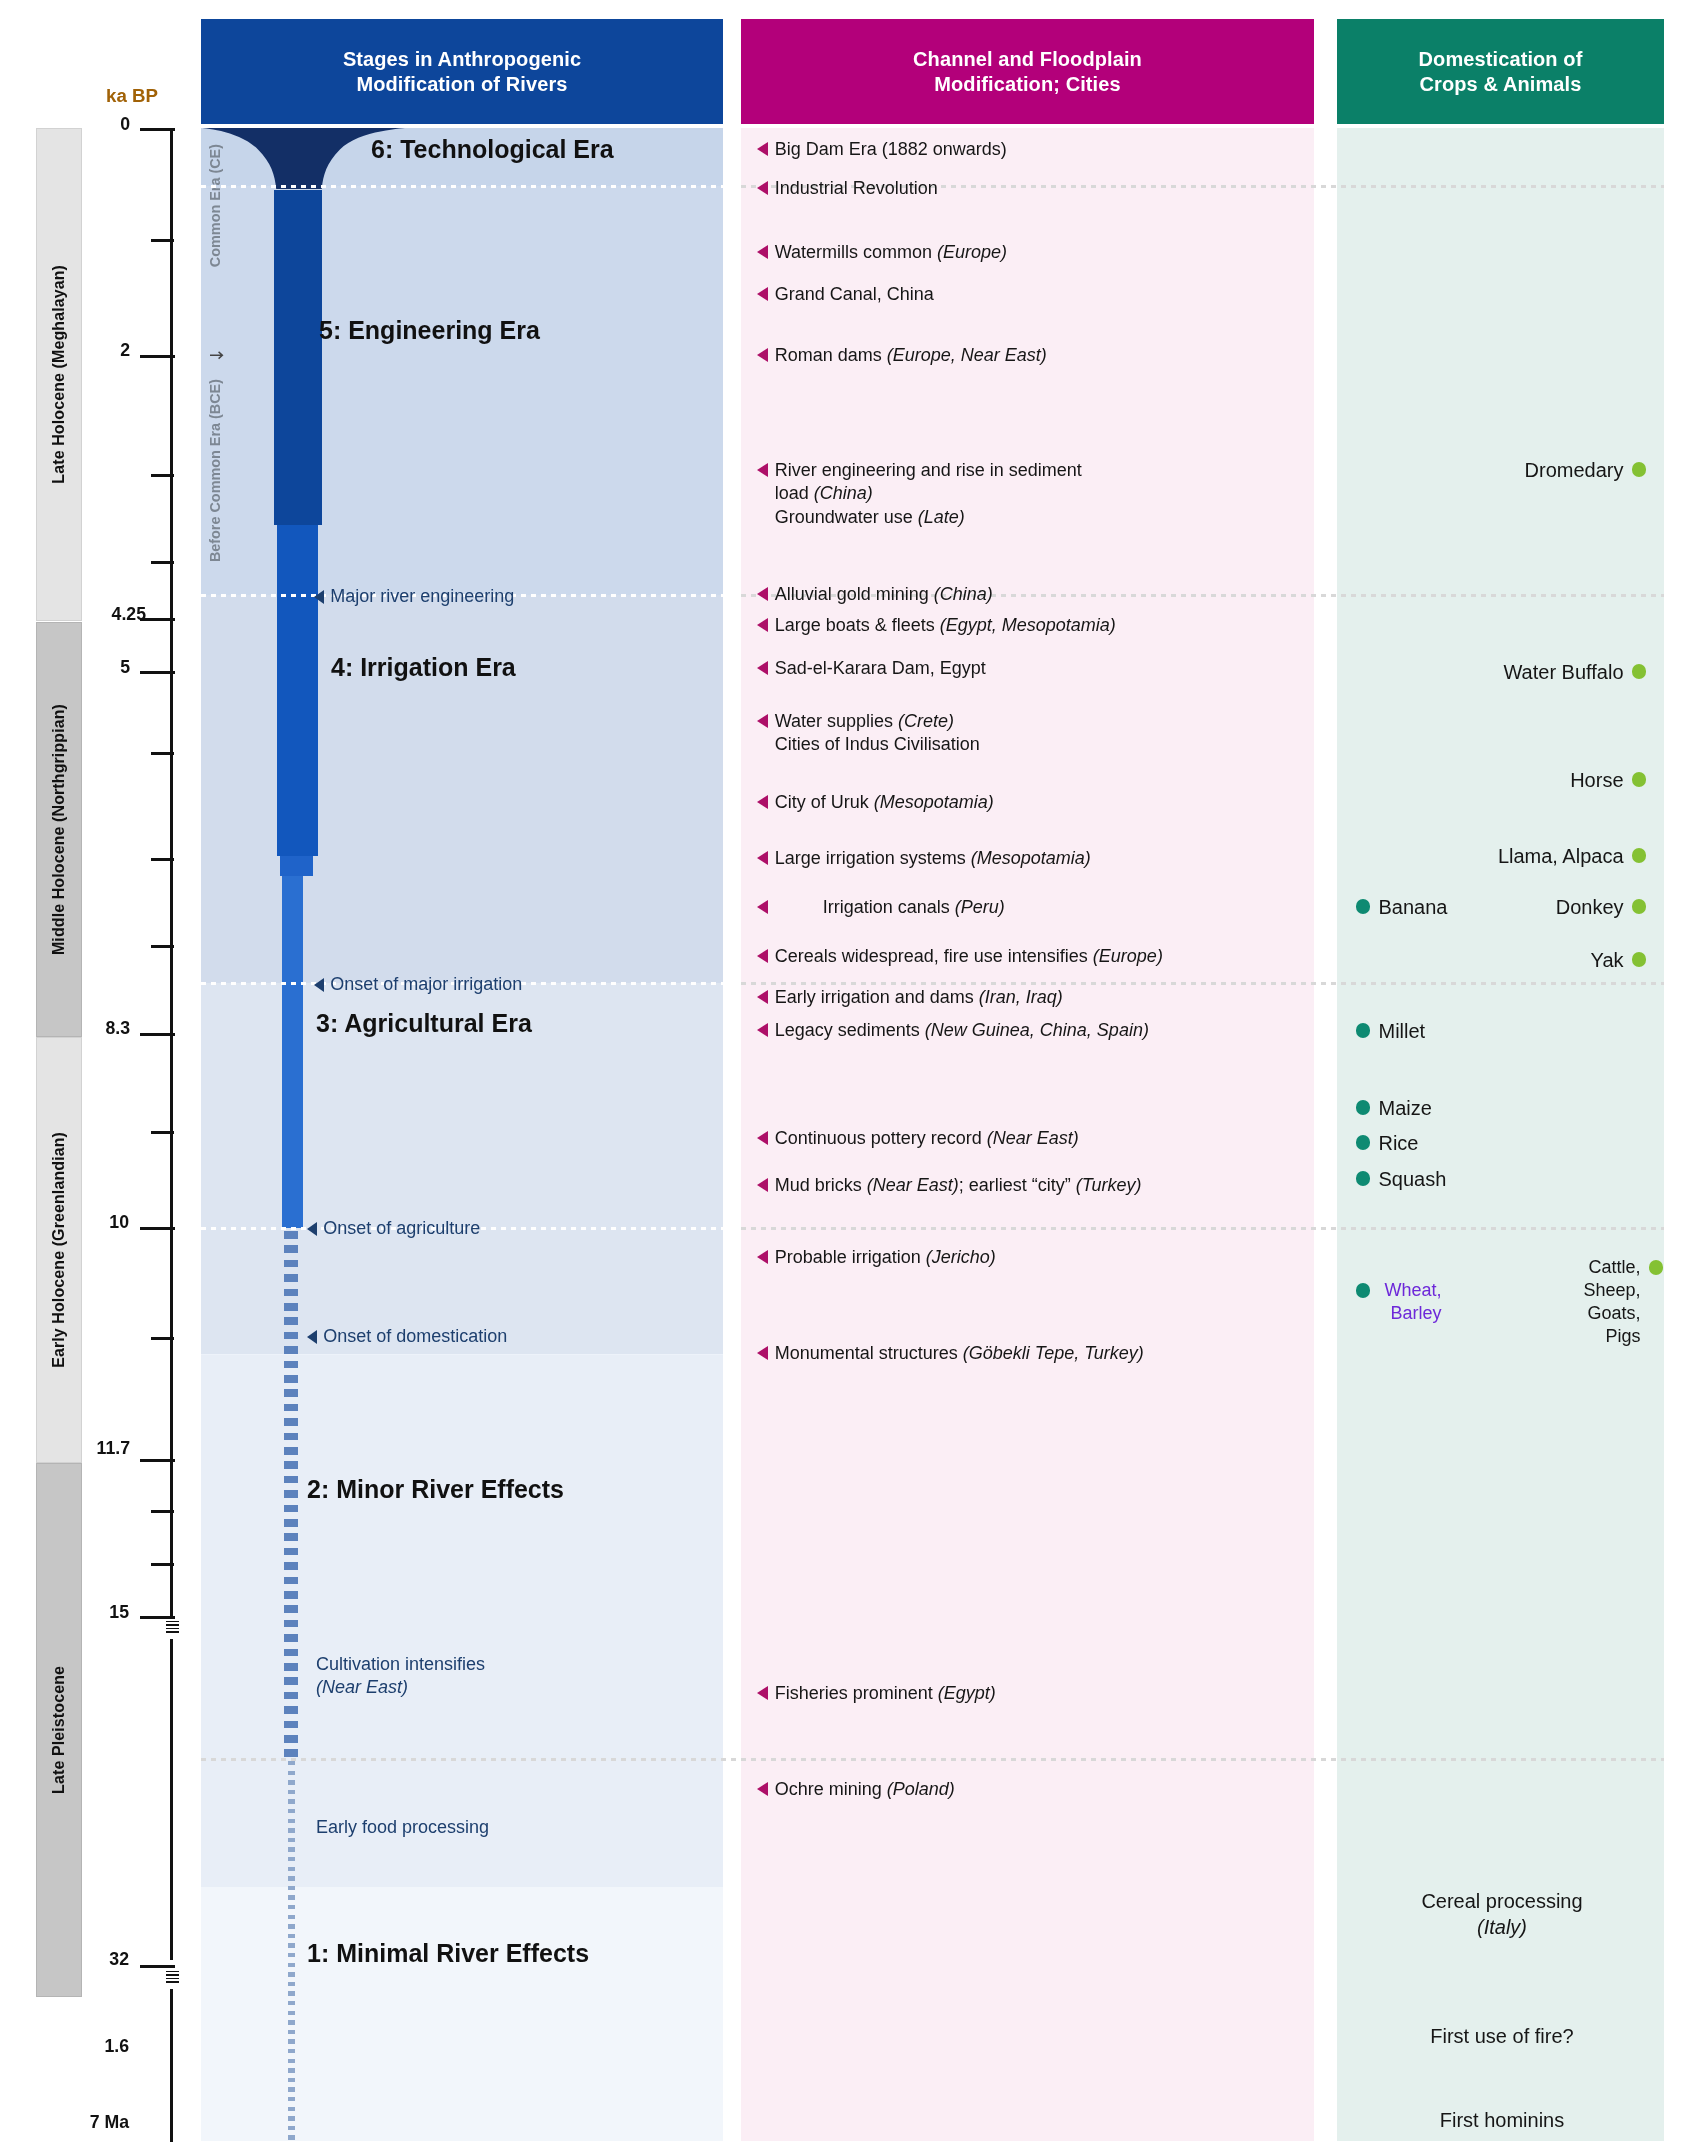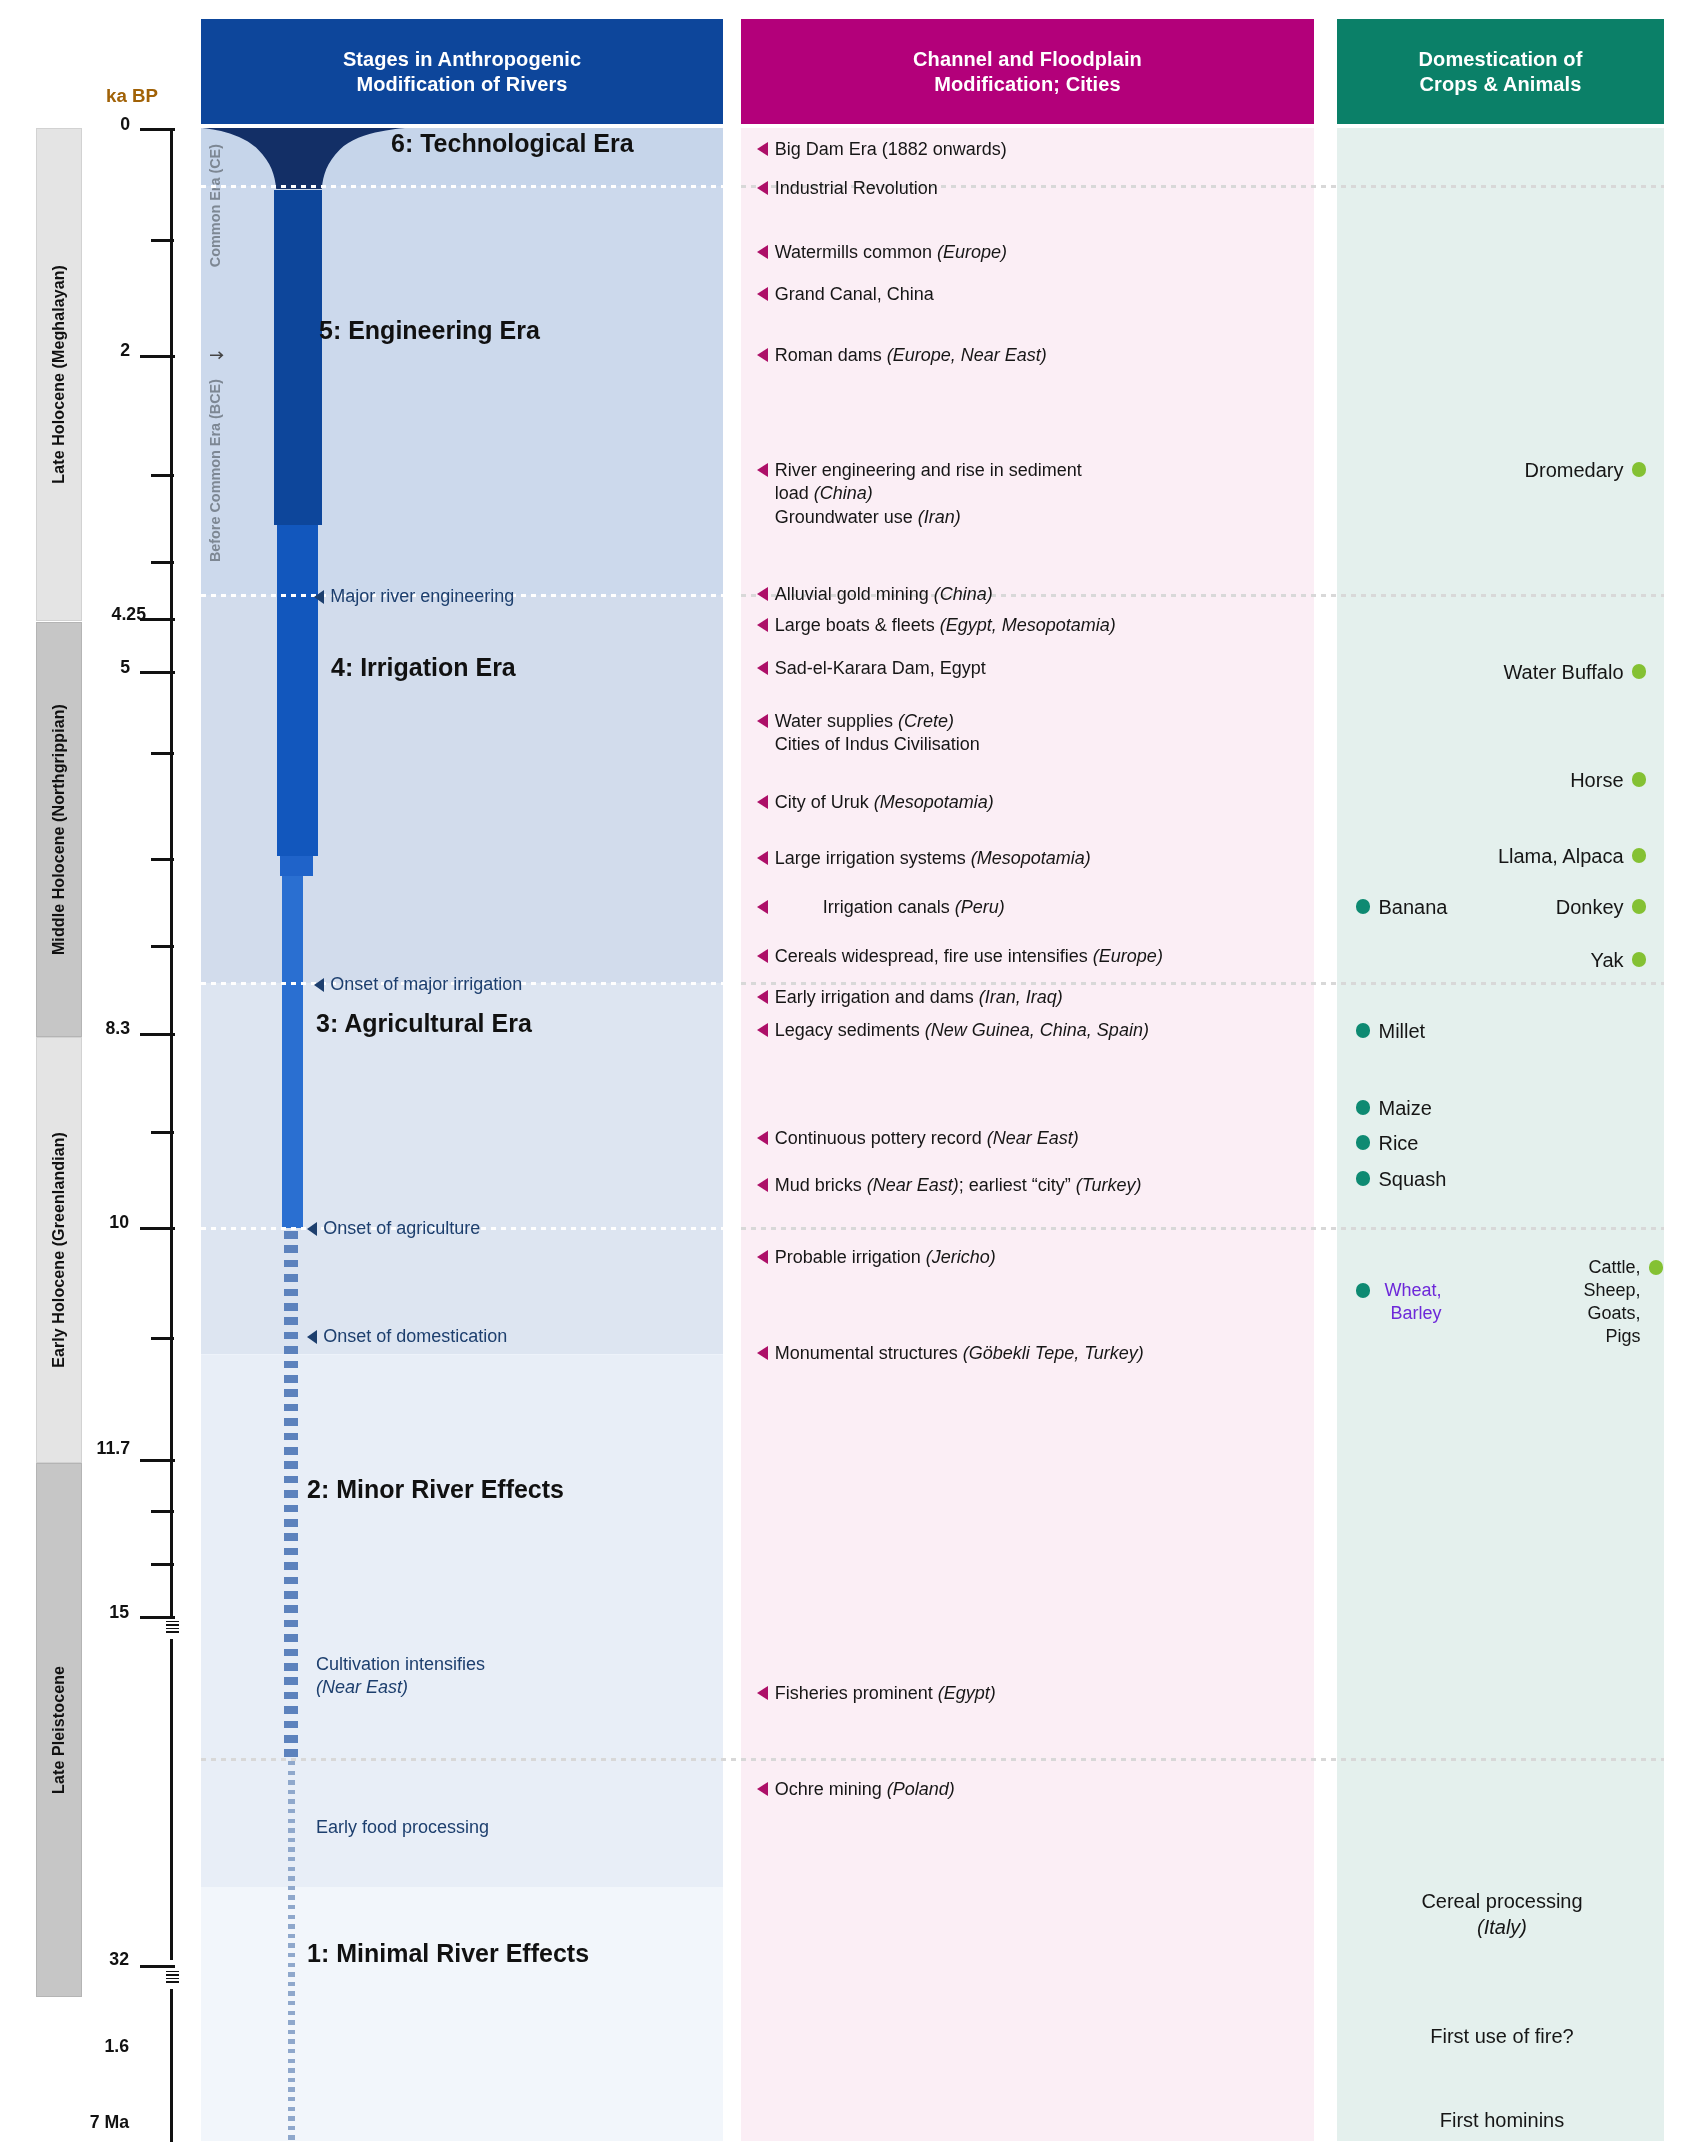--- a/index.html
+++ b/index.html
@@ -246,21 +246,21 @@
 <div class="divider grey" style="left:741px;top:594px;width:923px;"></div>
 
 <div class="divider" style="left:201px;top:982px;width:522px;"></div>
 <div class="divider grey" style="left:741px;top:982px;width:923px;"></div>
 
 <div class="divider" style="left:201px;top:1227px;width:522px;"></div>
 <div class="divider grey" style="left:741px;top:1227px;width:923px;"></div>
 
 <div class="divider grey" style="left:201px;top:1758px;width:1463px;"></div>
 
-<div class="stage-title" style="left:371px;top:129px;margin-left:20px;">6: Technological Era</div>
+<div class="stage-title" style="left:371px;top:135px;">6: Technological Era</div>
 <div class="stage-title" style="left:319px;top:316px;">5: Engineering Era</div>
 <div class="stage-title" style="left:331px;top:653px;">4: Irrigation Era</div>
 <div class="stage-title" style="left:316px;top:1009px;">3: Agricultural Era</div>
 <div class="stage-title" style="left:307px;top:1475px;">2: Minor River Effects</div>
 <div class="stage-title" style="left:307px;top:1939px;">1: Minimal River Effects</div>
 
 <div class="onset" style="left:314px;top:586px;">
   <div class="tri"></div>
   <div class="txt">Major river engineering</div>
 </div>
@@ -300,21 +300,21 @@
 <div class="evt" style="left:757px;top:283px;">
   <div class="tri"></div>
   <div class="txt">Grand Canal, China</div>
 </div>
 <div class="evt" style="left:757px;top:344px;">
   <div class="tri"></div>
   <div class="txt">Roman dams <i>(Europe, Near East)</i></div>
 </div>
 <div class="evt" style="left:757px;top:459px;">
   <div class="tri"></div>
-  <div class="txt">River engineering and rise in sediment<br>load <i>(China)</i><br>Groundwater use <i>(Iran)</i></div>
+  <div class="txt">River engineering and rise in sediment<br>load <i>(China)</i><br>Groundwater use <i>(Late)</i></div>
 </div>
 <div class="evt" style="left:757px;top:583px;">
   <div class="tri"></div>
   <div class="txt">Alluvial gold mining <i>(China)</i></div>
 </div>
 <div class="evt" style="left:757px;top:614px;">
   <div class="tri"></div>
   <div class="txt">Large boats &amp; fleets <i>(Egypt, Mesopotamia)</i></div>
 </div>
 <div class="evt" style="left:757px;top:657px;">

